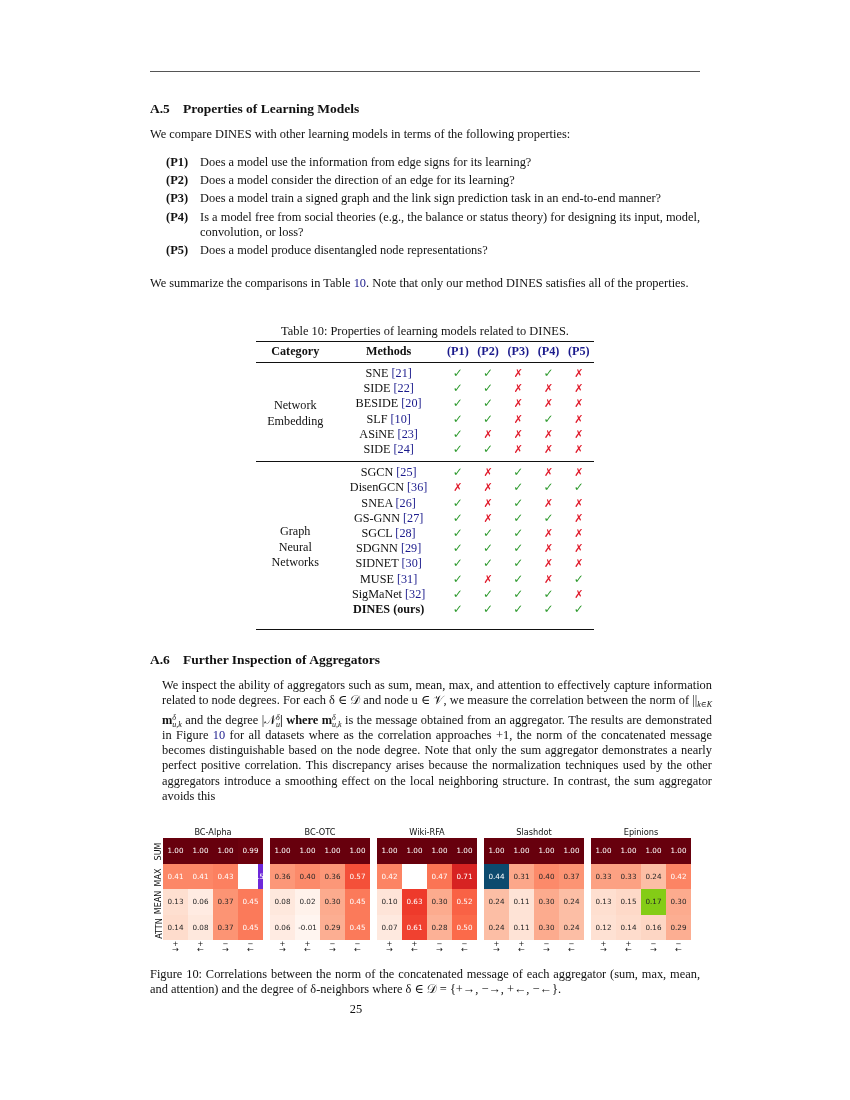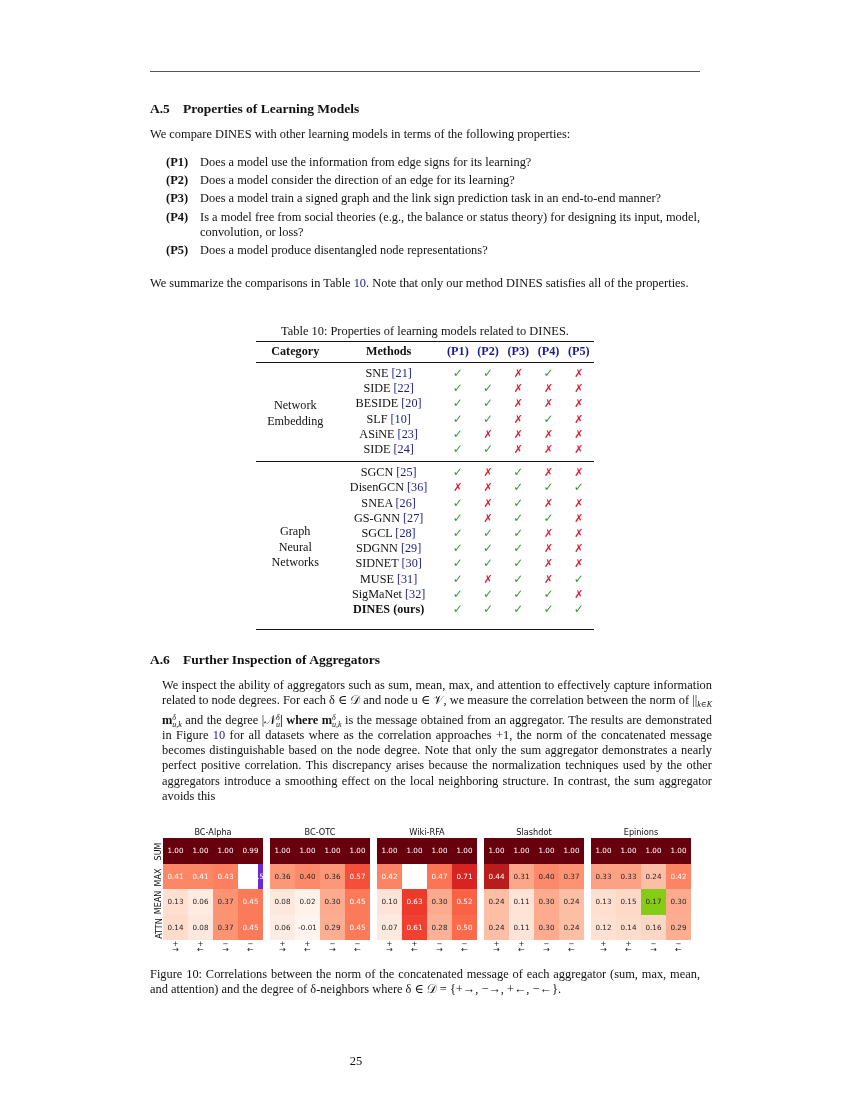--- a/index.html
+++ b/index.html
@@ -39,21 +39,21 @@
   .ylab span { transform:rotate(-90deg); white-space:nowrap; display:block; }
   .panel { position:absolute; top:0; width:100px; }
   .ptitle { text-align:center; font-size:8.2px; height:12px; line-height:12px; }
   .grid { display:grid; grid-template-columns:repeat(4,25px); grid-template-rows:repeat(4,25.5px); }
   .cell { display:flex; align-items:center; justify-content:center; font-size:7.2px; }
   .xlabs { display:grid; grid-template-columns:repeat(4,25px); margin-top:1px; }
   .xlab { text-align:center; font-size:8px; line-height:6px; }
   .xlab .s { display:block; font-size:7px; }
 
   .fcap { position:absolute; left:150px; width:550px; top:967px; font-size:12.4px; line-height:15.2px; text-align:justify; }
-  .pagenum { position:absolute; left:0; width:712px; top:1054px; text-align:center; font-size:12.4px; }
+  .pagenum { position:absolute; left:0; width:712px; top:1002px; text-align:center; font-size:12.4px; }
 </style>
 </head>
 <body>
 
 <div class="rule-top"></div>
 
 <div class="h-sec" style="top:101px;">
   <span class="num">A.5</span><span>Properties of Learning Models</span>
 </div>
 <div class="para" style="top:127px;">We compare DINES with other learning models in terms of the following properties:</div>
@@ -346,21 +346,21 @@
         <div class="xlab"><span class="s">−</span><span>←</span></div>
       </div>
     </div>
     <div class="panel" style="left: 334px;">
       <div class="ptitle">Slashdot</div>
       <div class="grid">
         <div class="cell" style="background: rgb(103, 0, 13); color: rgb(255, 255, 255);">1.00</div>
         <div class="cell" style="background: rgb(103, 0, 13); color: rgb(255, 255, 255);">1.00</div>
         <div class="cell" style="background: rgb(103, 0, 13); color: rgb(255, 255, 255);">1.00</div>
         <div class="cell" style="background: rgb(103, 0, 13); color: rgb(255, 255, 255);">1.00</div>
-        <div class="cell" style="background: #b91c1c; color: rgb(255, 255, 255);">0.44</div>
+        <div class="cell" style="background: #0c4a6e; color: rgb(255, 255, 255);">0.44</div>
         <div class="cell" style="background: rgb(252, 167, 138); color: rgb(38, 38, 38);">0.31</div>
         <div class="cell" style="background: rgb(252, 138, 106); color: rgb(38, 38, 38);">0.40</div>
         <div class="cell" style="background: rgb(252, 148, 116); color: rgb(38, 38, 38);">0.37</div>
         <div class="cell" style="background: rgb(252, 190, 165); color: rgb(38, 38, 38);">0.24</div>
         <div class="cell" style="background: rgb(254, 227, 214); color: rgb(38, 38, 38);">0.11</div>
         <div class="cell" style="background: rgb(252, 171, 142); color: rgb(38, 38, 38);">0.30</div>
         <div class="cell" style="background: rgb(252, 190, 165); color: rgb(38, 38, 38);">0.24</div>
         <div class="cell" style="background: rgb(252, 190, 165); color: rgb(38, 38, 38);">0.24</div>
         <div class="cell" style="background: rgb(254, 227, 214); color: rgb(38, 38, 38);">0.11</div>
         <div class="cell" style="background: rgb(252, 171, 142); color: rgb(38, 38, 38);">0.30</div>

